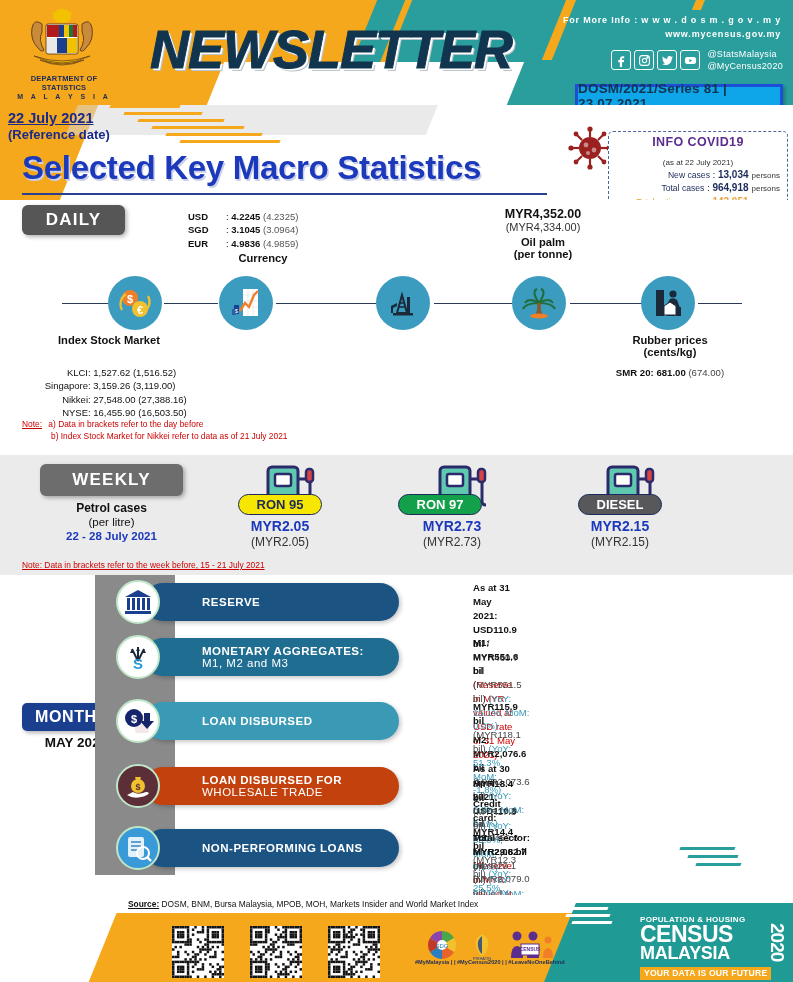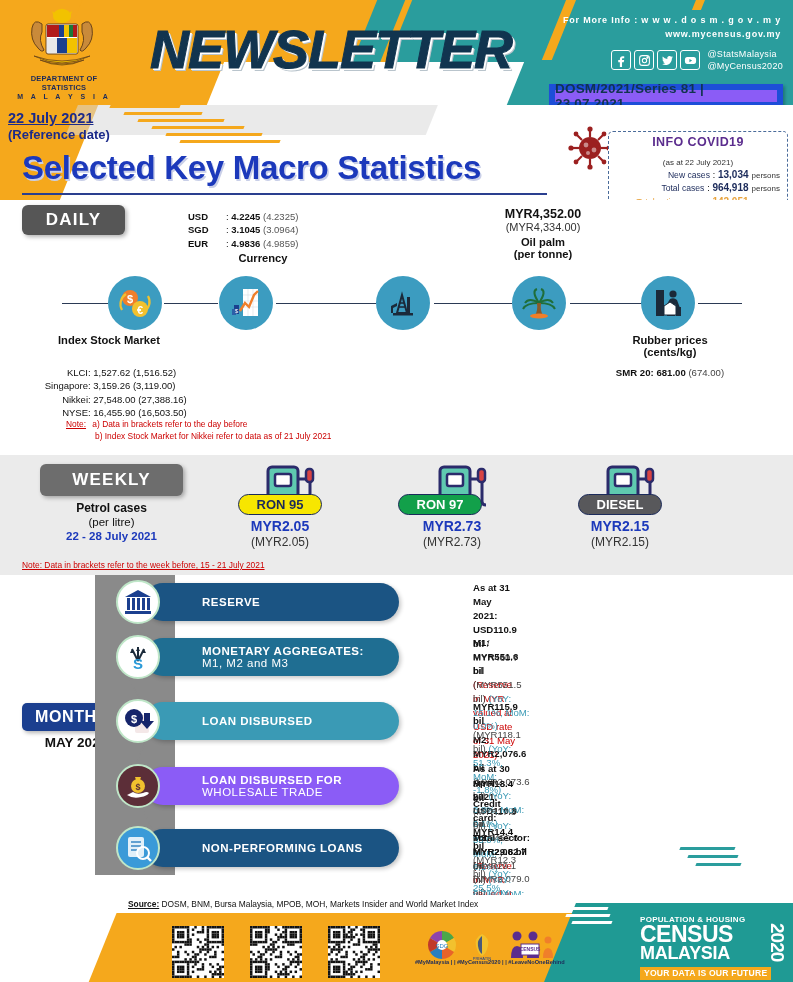--- a/index.html
+++ b/index.html
@@ -58,22 +58,22 @@
     color:#ffffff; font-size:9px; font-weight:bold; letter-spacing:0.8px; line-height:1.5;
   }
   .social-row { position:absolute; right:10px; top:48px; display:flex; align-items:center; gap:3px; }
   .social-ico {
     width:20px; height:20px; border:1.4px solid #fff; border-radius:3px;
     display:flex; align-items:center; justify-content:center; color:#fff;
   }
   .social-handles { color:#ffffff; font-size:9px; line-height:1.35; margin-left:4px; font-weight:500; letter-spacing:0.3px;}
 
   .series-badge {
-    position:absolute; right:10px; top:84px; width:234px; height:24px;
-    background:#8b5cf6; border:6px solid #1d4ed8;
+    position:absolute; right:10px; top:84px; width:208px; height:24px;
+    background:#0ea5e9; border:3px solid #1d4ed8;
     display:flex; align-items:center; justify-content:center;
     color:#11344f; font-size:13.5px; font-weight:bold; letter-spacing:0.2px;
     box-shadow:2px 2px 3px rgba(0,0,0,0.25);
   }
 
   
   .title-zone { position:absolute; left:0; top:105px; width:793px; height:100px; background:#fff; overflow:hidden; }
   .tz-orange { position:absolute; left:0; top:0; width:36px; height:100px; background:#f5a81c; }
   .tz-orange-diag { position:absolute; left:-40px; top:-30px; width:120px; height:150px; background:#f5a81c; transform:skewX(-22deg); }
   .tz-grey-diag { position:absolute; left:90px; top:-90px; width:360px; height:120px; background:#d9d9d9; transform:skewX(-22deg); opacity:0.55;}
@@ -497,21 +497,21 @@
     </div>
     <div class="blk" style="left:590px; top:134px; width:160px; text-align:center;">
       <div class="hd">Rubber prices</div>
       <div class="hd">(cents/kg)</div>
       <div style="margin-top:9px; font-size:9.6px;">
         <b>SMR 20: 681.00</b>
         <span style="color:#444;">(674.00)</span>
       </div>
     </div>
 
-    <div class="note-red" style="left:22px; top:218px;margin-left:44px;">
+    <div class="note-red" style="left:22px; top:218px;">
       <div><u>Note:</u>
         <span style="margin-left:4px;">a) Data in brackets refer to the day before</span></div>
       <div style="margin-left:29px;">b) Index Stock Market for Nikkei refer to data as of 21 July 2021</div>
     </div>
   </div>
 
   <div class="weekly-zone">
     <div class="tag-weekly">WEEKLY</div>
     <div class="petrol-lbl">
       <div class="t1">Petrol cases</div>
@@ -630,21 +630,21 @@
               <path d="M22 8 l6 0 l0 8 l4 0 l-7 8 l-7 -8 l4 0 z" fill="#16256b"></path>
             </svg>
           </div>
           <div class="mtext" style="top:-2px;">
             <div><span class="bold">MYR115.9 bil</span><span class="grey"> (MYR118.1 bil)</span><span class="teal"> (YoY: 51.3%, MoM: -1.8%)</span></div>
             <div><span class="bold">Credit card: MYR14.4 bil</span><span class="grey"> (MYR12.3 bil)</span><span class="teal"> (YoY: 25.5%, MoM: -7.0%)</span></div>
             <div><span class="bold">Personal use: MYR2.3 bil</span><span class="grey"> (MYR2.9 bil)</span></div>
           </div>
         </div>
         <div class="mrow" style="top: 192px;">
-          <div class="mpill" style="background:#8b5cf6;">
+          <div class="mpill" style="background:#c2410c;">
             <div>
               <div>LOAN DISBURSED FOR</div>
               <div style="font-weight:normal;">WHOLESALE TRADE</div>
             </div>
           </div>
           <div class="micon" style="background:#5c2e38; border:2px solid #bfe6c8;">
             <svg width="30" height="30" viewBox="0 0 30 30">
               <path d="M12 6 h6 l-1 3 h-4 z" fill="#f2c12e"></path>
               <ellipse cx="15" cy="15" rx="7" ry="7" fill="#f2c12e"></ellipse>
               <text x="15" y="19" font-size="9" font-weight="bold" fill="#5c2e38" text-anchor="middle" font-family="Liberation Sans">$</text>

